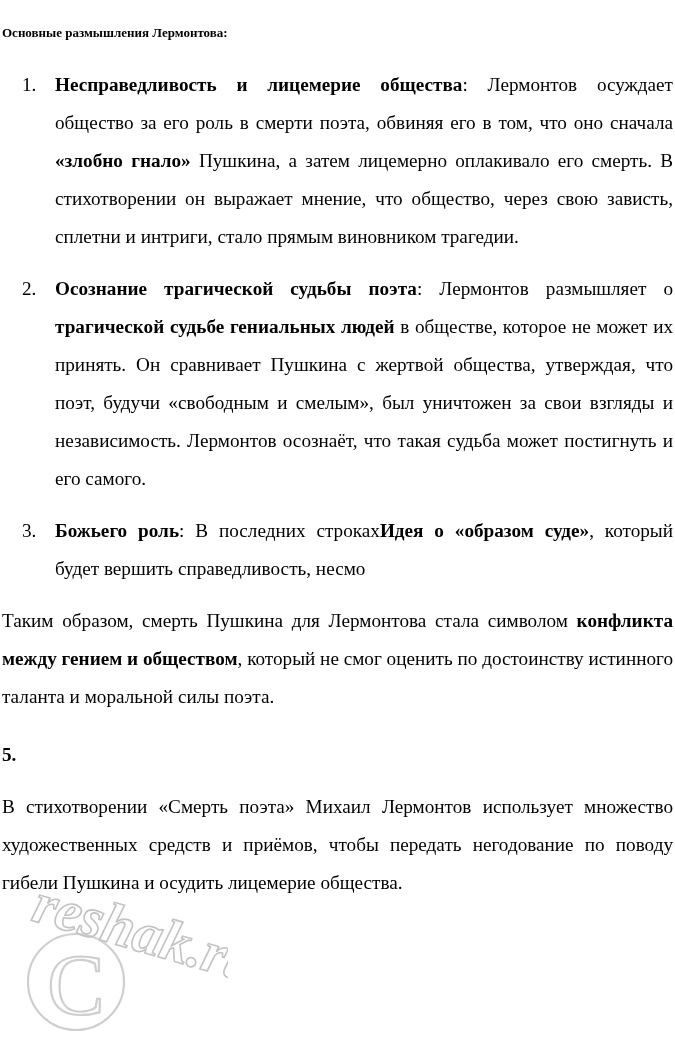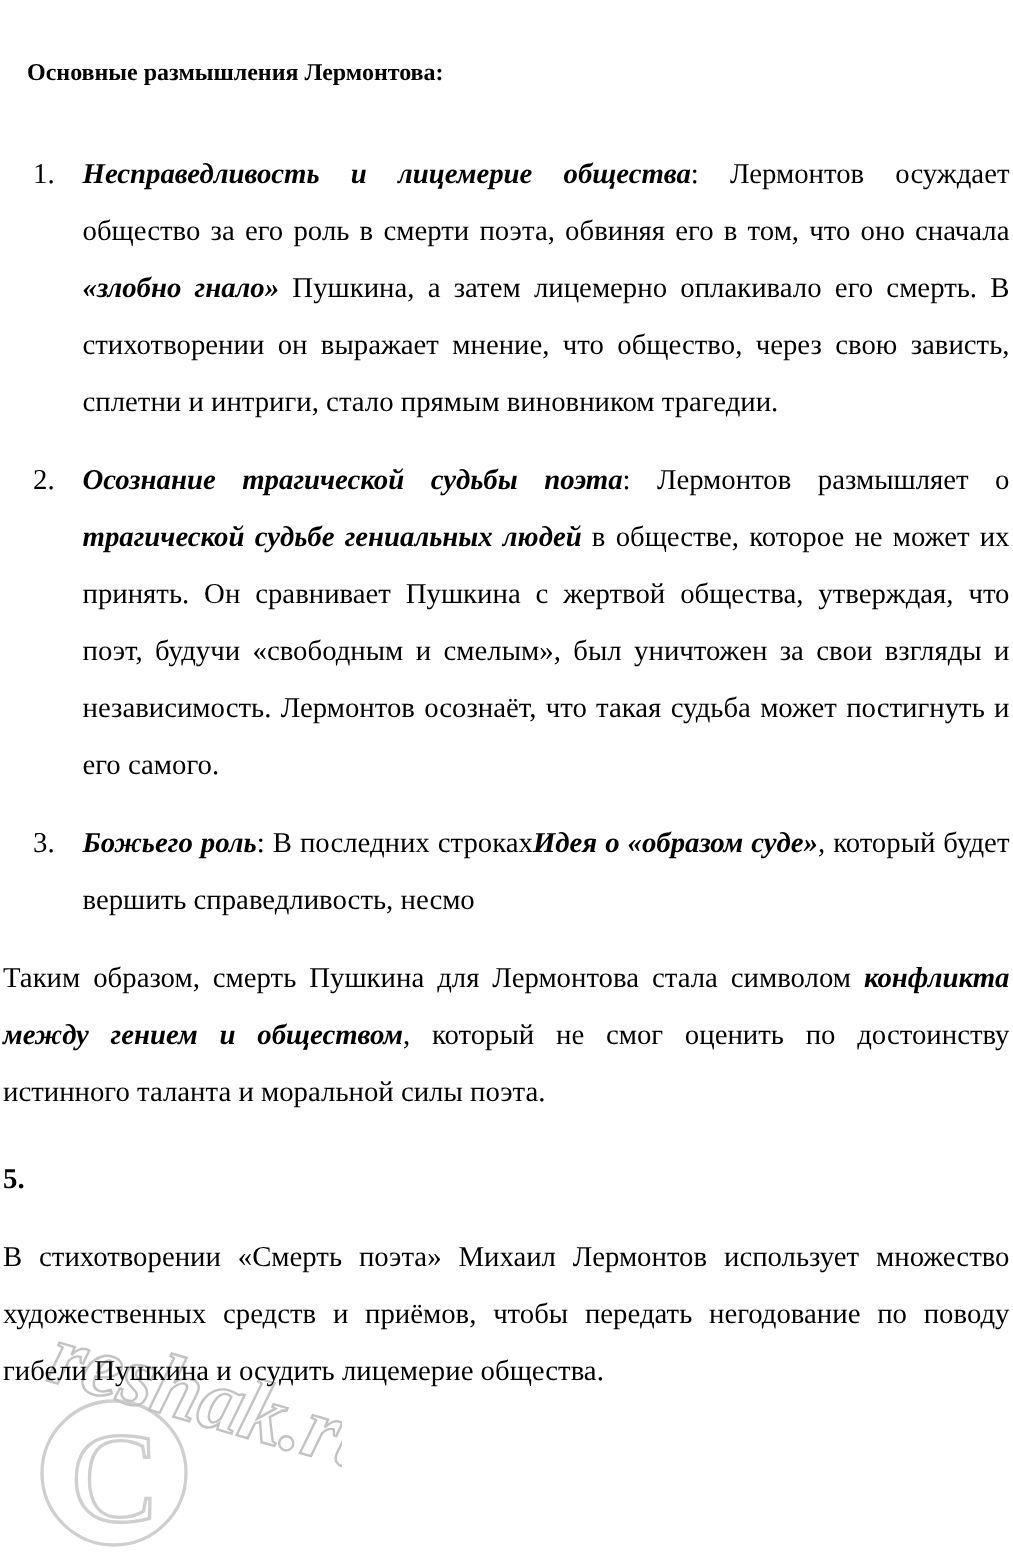--- a/index.html
+++ b/index.html
@@ -42,23 +42,23 @@
     -webkit-hyphens: none;
     hyphens: none;
   }
 
   p.body-para {
     margin: 0 0 0 0;
   }
 
   .heading {
     font-weight: bold;
-    font-size: 16px;
-    line-height: 38px;
-    margin: 16px;
+    font-size: 13px;
+    line-height: 38px;
+    margin: 0;
     text-align: left;
   }
 
   .num-heading {
     font-weight: bold;
     font-size: 19.2px;
     line-height: 38px;
     margin: 0;
     text-align: left;
   }
@@ -81,21 +81,20 @@
     top: 0;
     width: 30px;
     text-align: left;
     font-weight: normal;
     font-size: 19.2px;
     line-height: 38px;
   }
 
   b, .b {
     font-weight: bold;
-    font-style: italic;
   }
 
   .spacer-sm { height: 14px; }
   .spacer-md { height: 20px; }
 
   
   .watermark {
     position: absolute;
     left: 18px;
     top: 876px;

